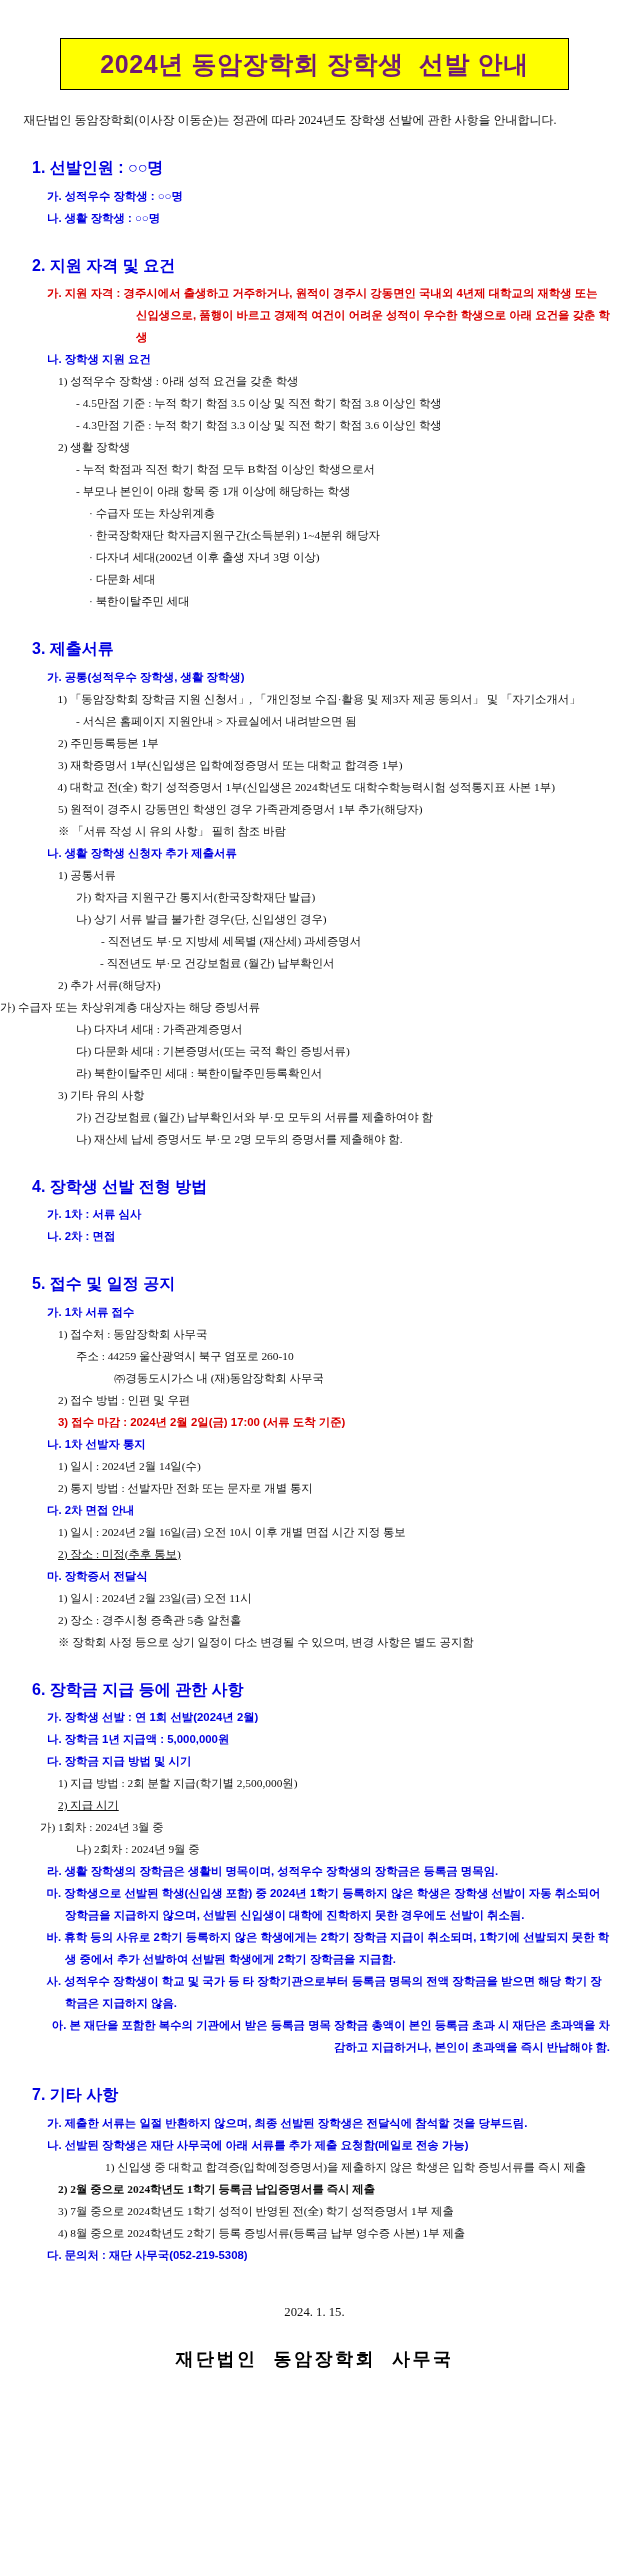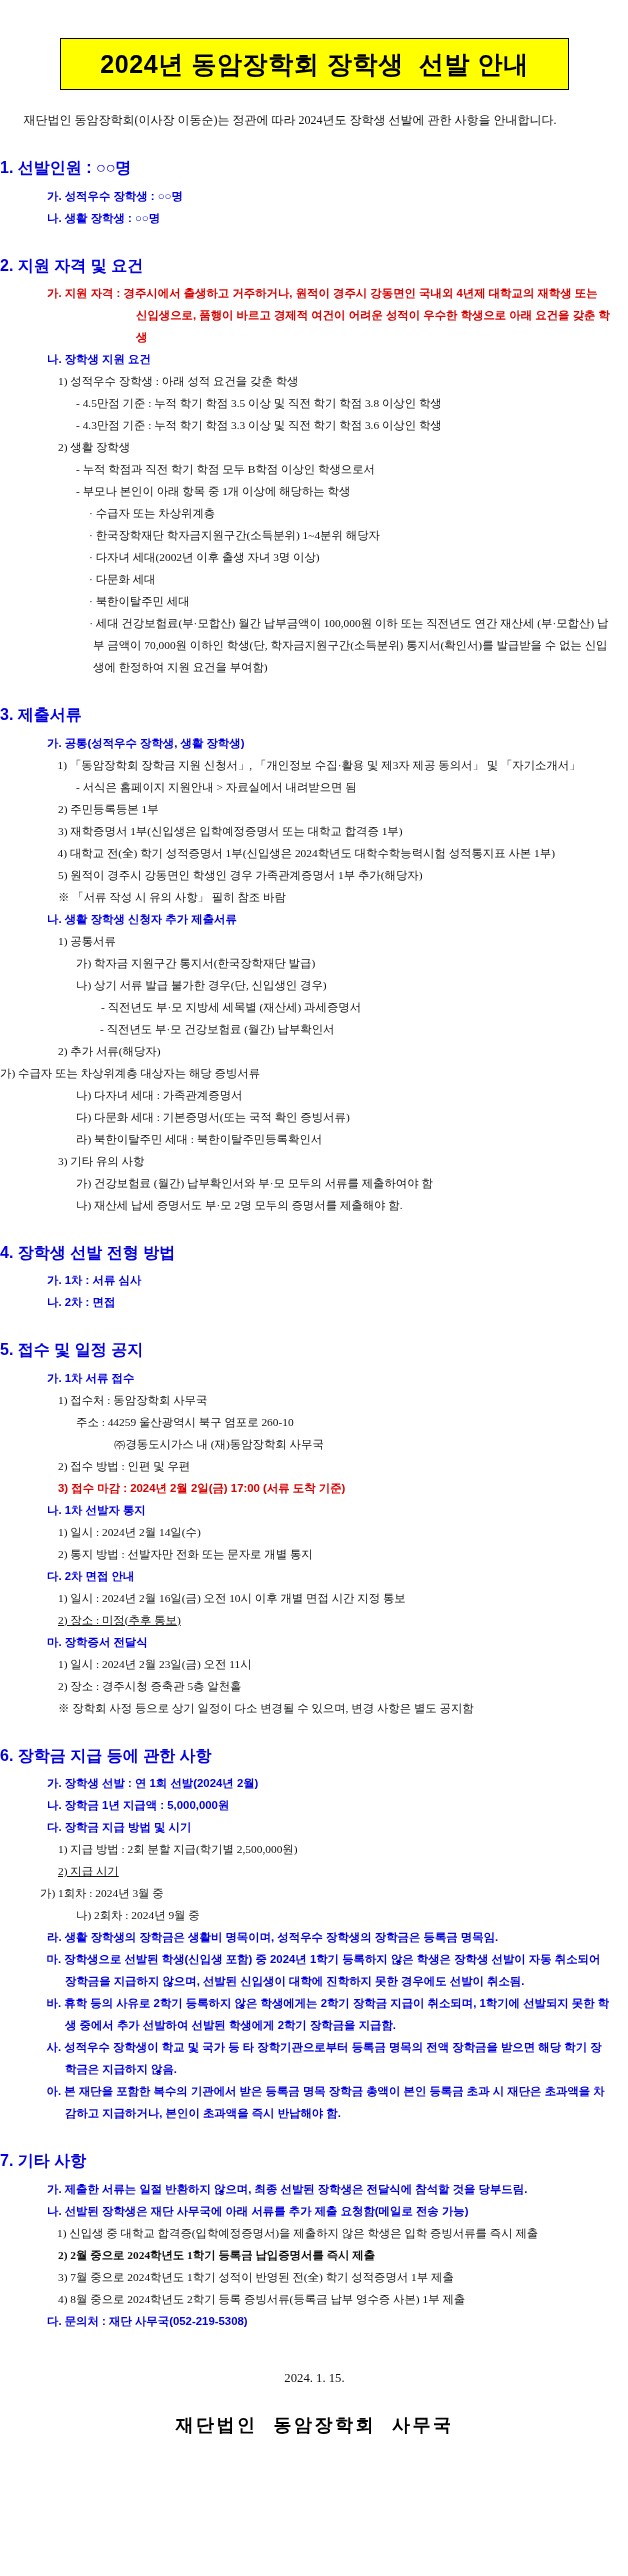--- a/index.html
+++ b/index.html
@@ -21,37 +21,38 @@
     border:1.3px solid #000;
     height:52px;
     display:flex;align-items:center;justify-content:center;
     box-sizing:border-box;
   }
   .title-banner .title-text{
     font-family:"Liberation Sans","DejaVu Sans",sans-serif;
     font-weight:800;
     font-size:25px;
     letter-spacing:0.6px;
-    color:#000000;
+    color:#701a75;
     white-space:pre-wrap;
   }
   .intro{
     margin:19px 23px 0 23.5px;
     font-size:12px;
     line-height:22px;
     color:var(--ink);
   }
   .doc-section{margin-top:25px;}
   .sec-heading{
     font-family:"Liberation Sans","DejaVu Sans",sans-serif;
     font-weight:800;
     color:var(--blue);
     font-size:16px;
     line-height:23.5px;
     margin:18px 0 5px 0;
+    padding-left:32px;
   }
   .line{
     font-size:11.4px;
     line-height:22px;
     margin:0 19px 0 0;
   }
   .c-black{color:var(--ink);font-family:"Liberation Serif","DejaVu Serif",serif;}
   .c-blue{
     color:var(--blue);
     font-family:"Liberation Sans","DejaVu Sans",sans-serif;
@@ -99,21 +100,20 @@
         <div class="line c-black" style="padding-left: 76px;">- 4.5만점 기준 : 누적 학기 학점 3.5 이상 및 직전 학기 학점 3.8 이상인 학생</div>
         <div class="line c-black" style="padding-left: 76px;">- 4.3만점 기준 : 누적 학기 학점 3.3 이상 및 직전 학기 학점 3.6 이상인 학생</div>
         <div class="line c-black" style="padding-left: 58px;">2) 생활 장학생</div>
         <div class="line c-black" style="padding-left: 76px;">- 누적 학점과 직전 학기 학점 모두 B학점 이상인 학생으로서</div>
         <div class="line c-black" style="padding-left: 76px;">- 부모나 본인이 아래 항목 중 1개 이상에 해당하는 학생</div>
         <div class="line c-black" style="padding-left: 89px;">· 수급자 또는 차상위계층</div>
         <div class="line c-black" style="padding-left: 89px;">· 한국장학재단 학자금지원구간(소득분위) 1~4분위 해당자</div>
         <div class="line c-black" style="padding-left: 89px;">· 다자녀 세대(2002년 이후 출생 자녀 3명 이상)</div>
         <div class="line c-black" style="padding-left: 89px;">· 다문화 세대</div>
         <div class="line c-black" style="padding-left: 89px;">· 북한이탈주민 세대</div>
-        <div class="line c-black" style="padding-left: 93px; text-indent: -3.8px;">· 세대 건강보험료(부·모합산) 월간 납부금액이 100,000원 이하 또는 직전년도 연간 재산세 (부·모합산) 납부 금액이 70,000원 이하인 학생(단, 학자금지원구간(소득분위) 통지서(확인서)를 발급받을 수 없는 신입생에 한정하여 지원 요건을 부여함)</div>
       </section>
       <section class="doc-section">
         <div class="sec-heading">3. 제출서류</div>
         <div class="line c-blue" style="padding-left: 47px;">가. 공통(성적우수 장학생, 생활 장학생)</div>
         <div class="line c-black" style="padding-left: 76px; text-indent: -18.4px;">1) 「동암장학회 장학금 지원 신청서」, 「개인정보 수집·활용 및 제3자 제공 동의서」 및 「자기소개서」</div>
         <div class="line c-black" style="padding-left: 76px;">- 서식은 홈페이지 지원안내 &gt; 자료실에서 내려받으면 됨</div>
         <div class="line c-black" style="padding-left: 58px;">2) 주민등록등본 1부</div>
         <div class="line c-black" style="padding-left: 58px;">3) 재학증명서 1부(신입생은 입학예정증명서 또는 대학교 합격증 1부)</div>
         <div class="line c-black" style="padding-left: 76px; text-indent: -18.4px;">4) 대학교 전(全) 학기 성적증명서 1부(신입생은 2024학년도 대학수학능력시험 성적통지표 사본 1부)</div>
         <div class="line c-black" style="padding-left: 58px;">5) 원적이 경주시 강동면인 학생인 경우 가족관계증명서 1부 추가(해당자)</div>
@@ -163,27 +163,27 @@
         <div class="line c-blue" style="padding-left: 47px;">나. 장학금 1년 지급액 : 5,000,000원</div>
         <div class="line c-blue" style="padding-left: 47px;">다. 장학금 지급 방법 및 시기</div>
         <div class="line c-black" style="padding-left: 58px;">1) 지급 방법 : 2회 분할 지급(학기별 2,500,000원)</div>
         <div class="line c-black" style="padding-left: 58px; text-decoration: underline;">2) 지급 시기</div>
         <div class="line c-black" style="padding-left: 40px;">가) 1회차 : 2024년 3월 중</div>
         <div class="line c-black" style="padding-left: 76px;">나) 2회차 : 2024년 9월 중</div>
         <div class="line c-blue" style="padding-left: 47px;">라. 생활 장학생의 장학금은 생활비 명목이며, 성적우수 장학생의 장학금은 등록금 명목임.</div>
         <div class="line c-blue" style="padding-left: 65px; text-indent: -18.4px;">마. 장학생으로 선발된 학생(신입생 포함) 중 2024년 1학기 등록하지 않은 학생은 장학생 선발이 자동 취소되어 장학금을 지급하지 않으며, 선발된 신입생이 대학에 진학하지 못한 경우에도 선발이 취소됨.</div>
         <div class="line c-blue" style="padding-left: 65px; text-indent: -18.4px;">바. 휴학 등의 사유로 2학기 등록하지 않은 학생에게는 2학기 장학금 지급이 취소되며, 1학기에 선발되지 못한 학생 중에서 추가 선발하여 선발된 학생에게 2학기 장학금을 지급함.</div>
         <div class="line c-blue" style="padding-left: 65px; text-indent: -18.4px;">사. 성적우수 장학생이 학교 및 국가 등 타 장학기관으로부터 등록금 명목의 전액 장학금을 받으면 해당 학기 장학금은 지급하지 않음.</div>
-        <div class="line c-blue" style="padding-left: 65px; text-indent: -18.4px;">아. 본 재단을 포함한 복수의 기관에서 받은 등록금 명목 장학금 총액이 본인 등록금 초과 시 재단은 초과액을 차감하고 지급하거나, 본인이 초과액을 즉시 반납해야 함.</div>
+        <div class="line c-blue" style="padding-left: 65px; text-indent: -18.4px; text-align: right;">아. 본 재단을 포함한 복수의 기관에서 받은 등록금 명목 장학금 총액이 본인 등록금 초과 시 재단은 초과액을 차감하고 지급하거나, 본인이 초과액을 즉시 반납해야 함.</div>
       </section>
       <section class="doc-section">
         <div class="sec-heading">7. 기타 사항</div>
         <div class="line c-blue" style="padding-left: 47px;">가. 제출한 서류는 일절 반환하지 않으며, 최종 선발된 장학생은 전달식에 참석할 것을 당부드림.</div>
         <div class="line c-blue" style="padding-left: 47px;">나. 선발된 장학생은 재단 사무국에 아래 서류를 추가 제출 요청함(메일로 전송 가능)</div>
-        <div class="line c-black" style="padding-left: 75px; text-indent: -18px;">1) 신입생 중 대학교 합격증(입학예정증명서)을 제출하지 않은 학생은 입학 증빙서류를 즉시 제출</div>
+        <div class="line c-black" style="padding-left: 75px; text-indent: -18px; margin-left: 48px;">1) 신입생 중 대학교 합격증(입학예정증명서)을 제출하지 않은 학생은 입학 증빙서류를 즉시 제출</div>
         <div class="line c-black" style="padding-left: 58px; font-weight: bold;">2) 2월 중으로 2024학년도 1학기 등록금 납입증명서를 즉시 제출</div>
         <div class="line c-black" style="padding-left: 58px;">3) 7월 중으로 2024학년도 1학기 성적이 반영된 전(全) 학기 성적증명서 1부 제출</div>
         <div class="line c-black" style="padding-left: 58px;">4) 8월 중으로 2024학년도 2학기 등록 증빙서류(등록금 납부 영수증 사본) 1부 제출</div>
         <div class="line c-blue" style="padding-left: 47px;">다. 문의처 : 재단 사무국(052-219-5308)</div>
       </section>
     </main>
 
   <div class="footer">
     <div class="footer-date">2024. 1. 15.</div>
     <div class="footer-org">재단법인 동암장학회 사무국</div>

